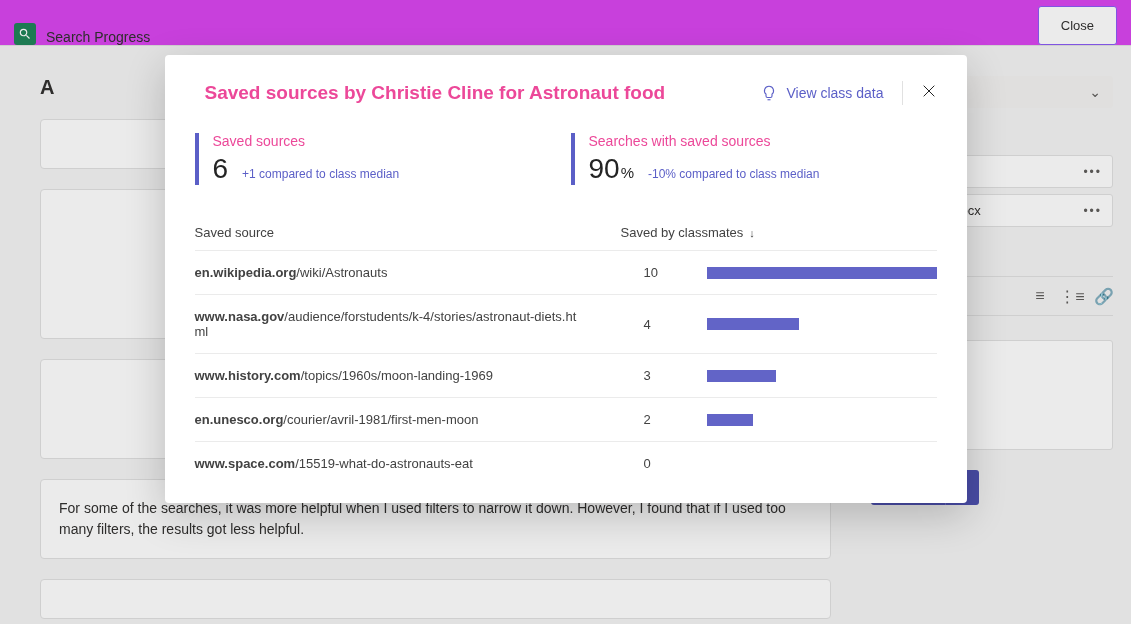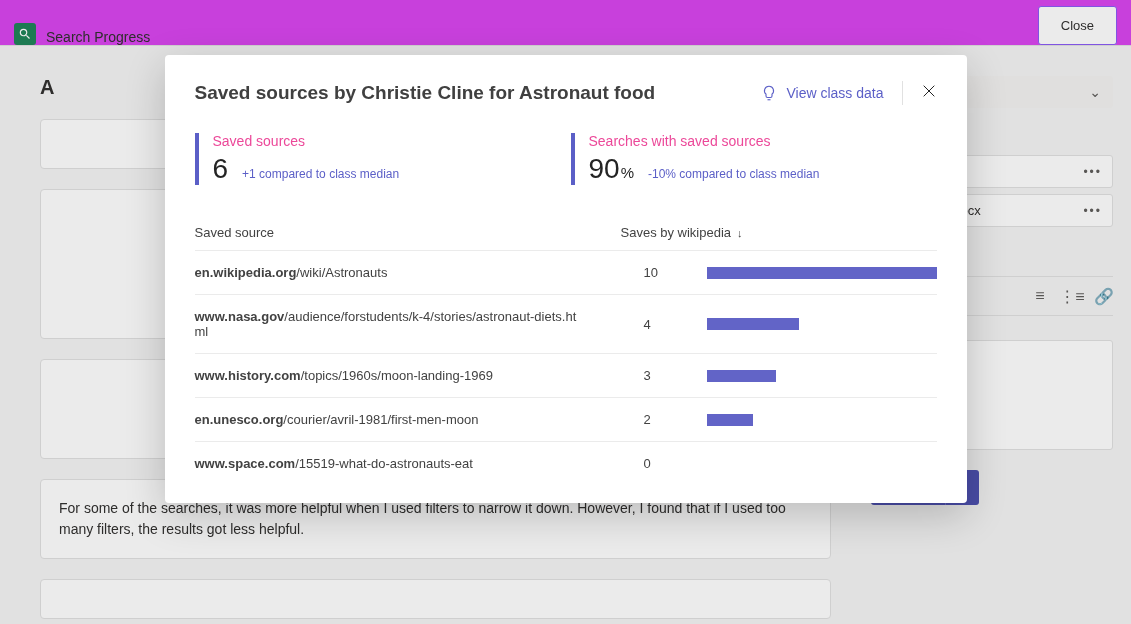--- a/index.html
+++ b/index.html
@@ -29,21 +29,21 @@
     .toolbar-icon { width: 18px; height: 18px; color: #605e5c; display: flex; align-items: center; justify-content: center; }
     .feedback-box { background: #fff; border: 1px solid #e1e1e1; border-radius: 3px; height: 110px; padding: 10px; font-size: 14px; color: #323130; margin-bottom: 20px; }
     .return-btn { display: inline-flex; background: #4f52b2; color: #fff; border-radius: 3px; overflow: hidden; }
     .return-btn .label { padding: 8px 16px; font-size: 14px; border-right: 1px solid #6b6ec4; }
     .return-btn .dd { padding: 8px 10px; }
 
     
     .overlay { position: absolute; inset: 0; background: rgba(0,0,0,0.08); display: flex; align-items: flex-start; justify-content: center; z-index: 100; }
     .modal { margin-top: 55px; width: 802px; background: #fff; box-shadow: 0 12px 40px rgba(0,0,0,0.2); border-radius: 4px; padding: 26px 30px 18px; }
     .modal-header { display: flex; align-items: center; margin-bottom: 28px; }
-    .modal-title { font-size: 19px; font-weight: 600; color: #404040; }
+    .modal-title { font-size: 19px; font-weight: 600; color: #ec4899; margin-left: 10px; }
     .modal-actions { margin-left: auto; display: flex; align-items: center; gap: 18px; }
     .view-link { color: #5b5fc7; font-size: 14px; display: flex; align-items: center; gap: 8px; }
     .view-link svg { width: 18px; height: 18px; stroke: #5b5fc7; fill: none; }
     .divider { width: 1px; height: 24px; background: #e1e1e1; }
     .close-x { cursor: pointer; }
     .close-x svg { width: 16px; height: 16px; stroke: #242424; stroke-width: 1.5; }
 
     .stats-row { display: flex; gap: 10px; margin-bottom: 30px; }
     .stat-block { flex: 1; border-left: 4px solid #5b5fc7; padding-left: 14px; }
     .stat-label { font-size: 14px; color: #ec4899; margin-bottom: 4px; }
@@ -157,21 +157,21 @@
         <div class="stat-value-row">
           <span class="stat-value"><span>90</span><span class="pct">%</span></span>
           <span class="stat-compare">-10% compared to class median</span>
         </div>
       </div>
     </div>
 
     <div class="table-header">
       <div class="th-source">Saved source</div>
       <div class="th-saves">
-        <span>Saves by wikipedia</span>
+        <span>Saved by classmates</span>
         <span class="sort-arrow">↓</span>
       </div>
     </div>
 
     <div id="sources-body">
         <div class="source-row">
           <div class="source-url"><span class="domain">en.wikipedia.org</span><span>/wiki/Astronauts</span></div>
           <div class="source-count">10</div>
           <div class="source-bar-track">
             <div class="source-bar" style="width: 100%;"></div>

